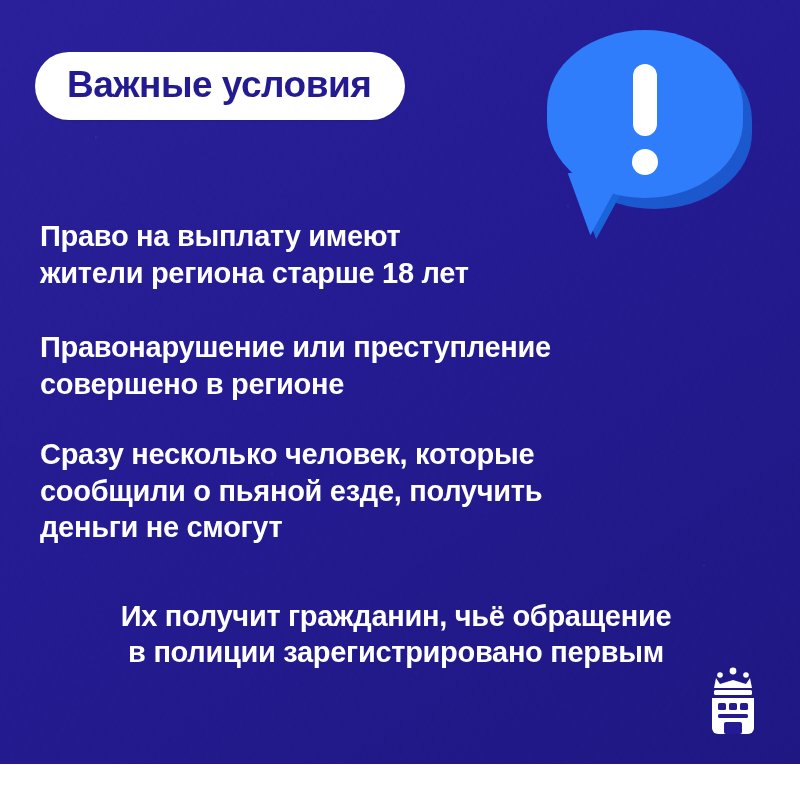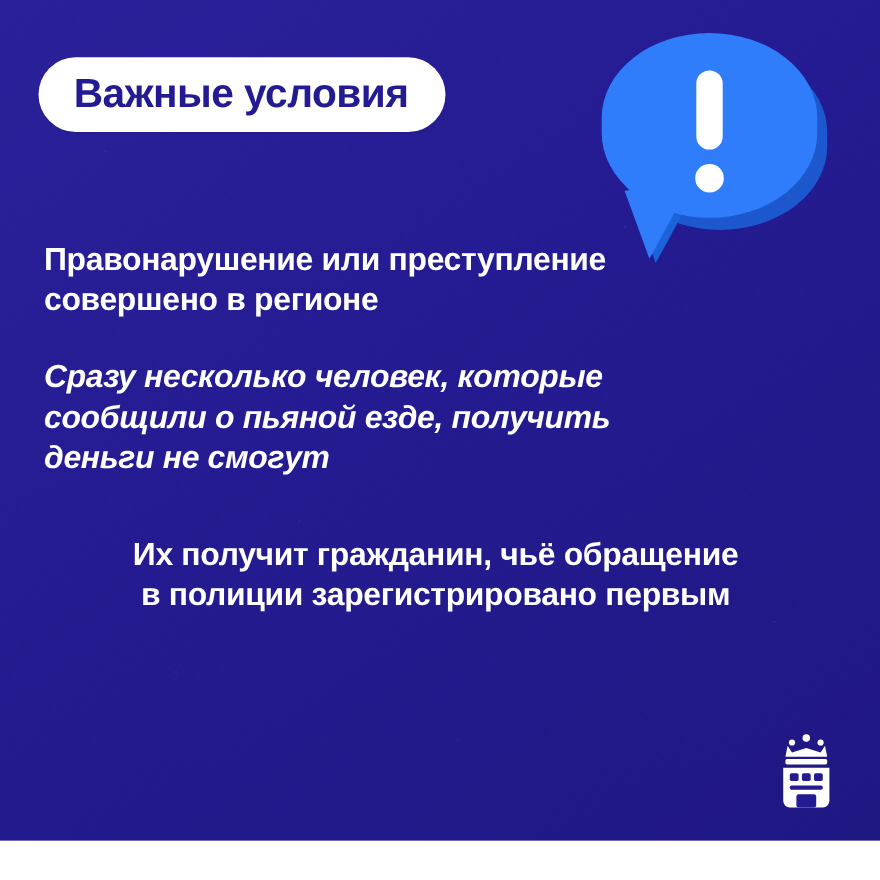--- a/index.html
+++ b/index.html
@@ -136,21 +136,21 @@
   .point {
     color: #ffffff;
     font-size: 29px;
     font-weight: bold;
     line-height: 1.26;
     letter-spacing: -0.3px;
     margin-bottom: 34px;
     white-space: pre-line;
   }
   .point.p0 { margin-bottom: 38px; }
-  .point.p2 { margin-bottom: 52px; font-style: italic; }
+  .point.p2 { margin-bottom: 52px; }
   .point:last-child { margin-bottom: 0; text-align: center; }
 
   
   .emblem {
     position: absolute;
     right: 36px;
     bottom: 26px;
     width: 62px;
     height: 74px;
   }
@@ -170,20 +170,22 @@
     <div class="bubble-tail-shadow"></div>
     <div class="bubble-shadow"></div>
     <div class="bubble-tail"></div>
     <div class="bubble">
       <div class="excl-bar"></div>
       <div class="excl-dot"></div>
     </div>
   </div>
 
   <div class="points">
+    <div class="point p0">Право на выплату имеют
+жители региона старше 18 лет</div>
     <div class="point p1">Правонарушение или преступление
 совершено в регионе</div>
     <div class="point p2">Сразу несколько человек, которые
 сообщили о пьяной езде, получить
 деньги не смогут</div>
     <div class="point p3">Их получит гражданин, чьё обращение
 в полиции зарегистрировано первым</div>
   </div>
 
   <div class="emblem">

